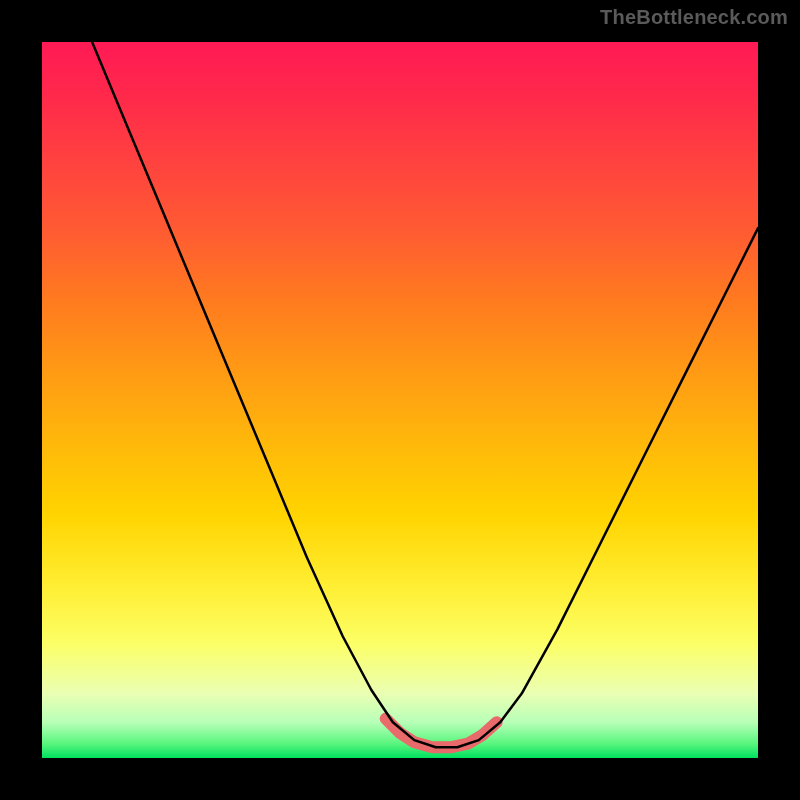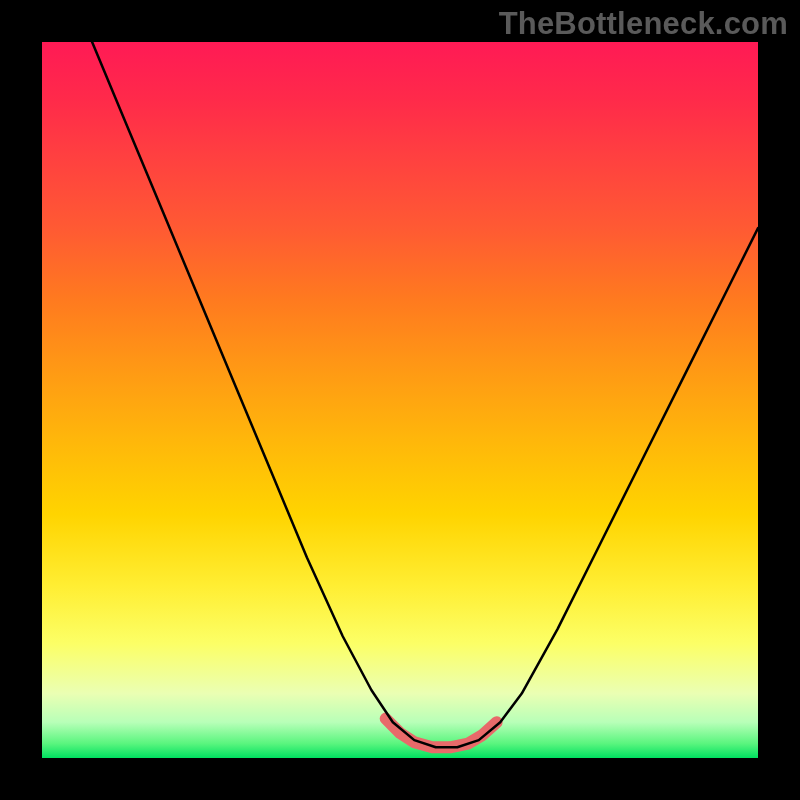--- a/index.html
+++ b/index.html
@@ -39,21 +39,21 @@
       #eaffb3 91%,
       #b8ffb8 95%,
       #59f57e 98%,
       #00e060 100%);
   }
   .watermark {
     position: absolute;
     top: 6px;
     right: 12px;
     color: #5a5a5a;
-    font-size: 31px;
+    font-size: 20px;
     font-weight: 600;
     letter-spacing: 0.2px;
     user-select: none;
   }
   svg.curve {
     position: absolute;
     left: 0;
     top: 0;
     width: 716px;
     height: 716px;

